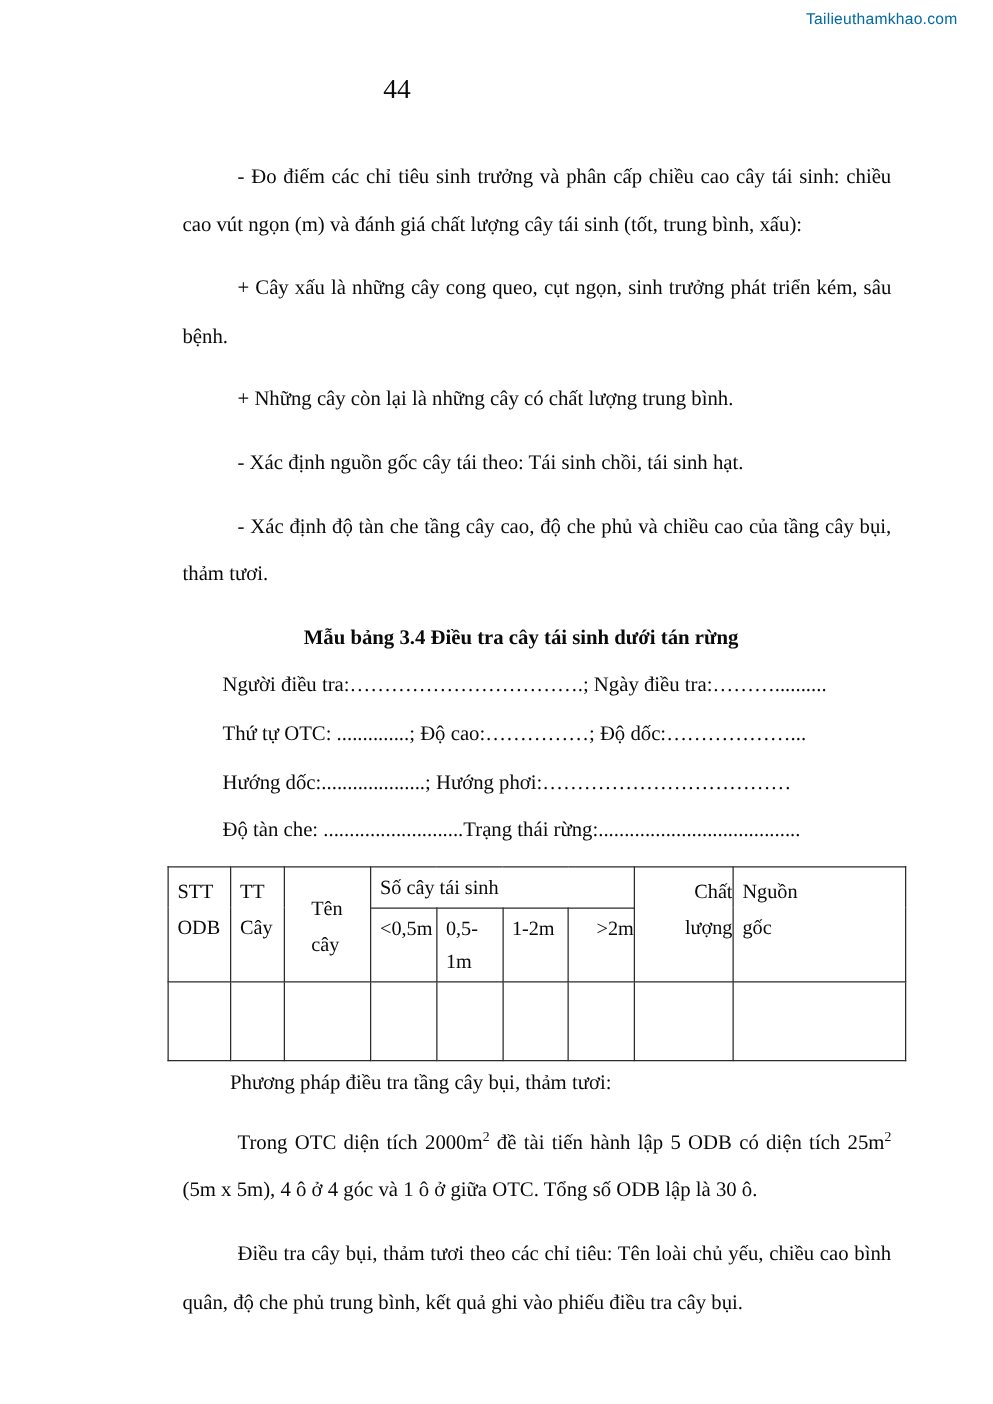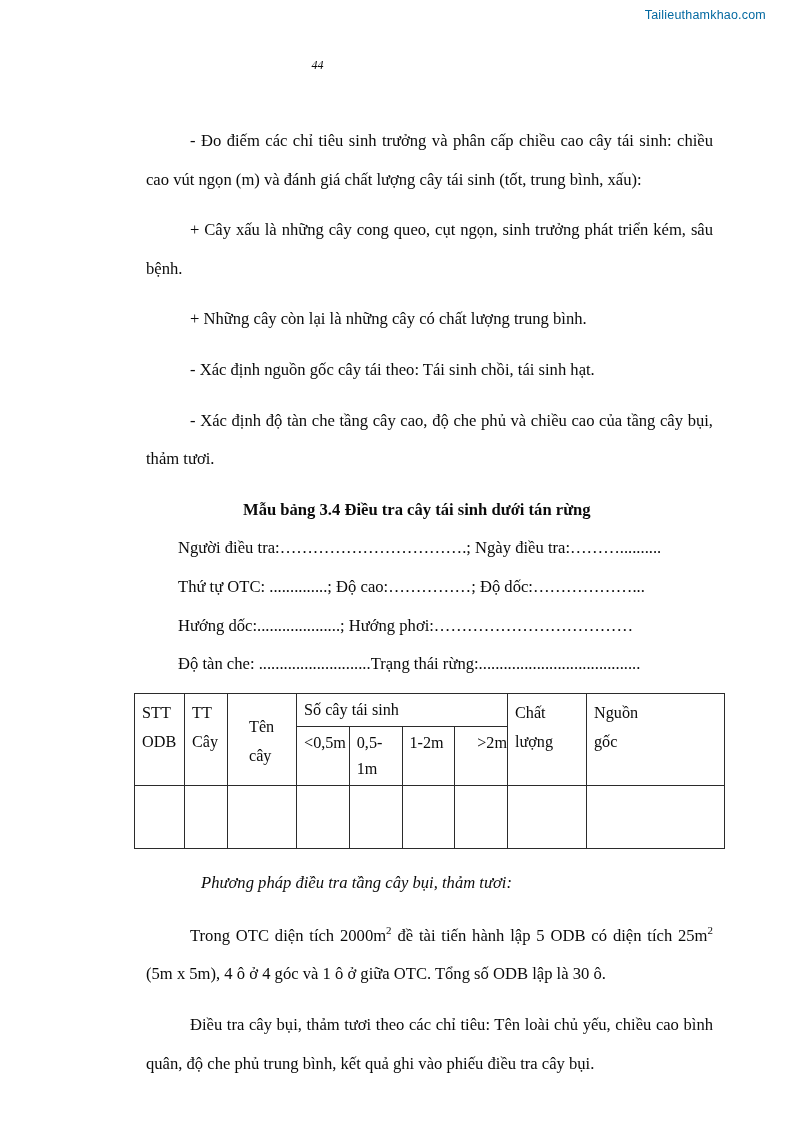--- a/index.html
+++ b/index.html
@@ -33,22 +33,21 @@
     white-space: nowrap;
   }
 
   
   .page-number {
     position: absolute;
     top: 58px;
     left: 0;
     width: 635px;
     text-align: center;
-    font-size: 12px;
-    font-style: italic;
+    font-size: 22px;
   }
 
   
   .content {
     position: absolute;
     left: 134px;
     top: 110px;
     width: 591px;
   }
 
@@ -77,24 +76,23 @@
     margin: 0;
     font-size: 16.6px;
     line-height: 38.6px;
     text-indent: 0;
     padding-left: 44px;
     white-space: nowrap;
   }
 
   
   p.italic-head {
-    margin: 17px;
+    margin: 0;
     font-size: 16.6px;
     line-height: 34px;
-    font-style: italic;
     text-indent: 0;
     padding-left: 50px;
     white-space: nowrap;
   }
 
   sup {
     font-size: 0.66em;
     vertical-align: super;
     line-height: 0;
   }
@@ -128,21 +126,21 @@
   }
   td.empty-row { height: 62px; }
 
   .c1 { width: 49px; }
   .c2 { width: 42px; }
   .c3 { width: 68px; }
   .c4 { width: 58px; }
   .c5 { width: 62px; }
   .c6 { width: 54px; }
   .c7 { width: 43px; text-align: right; }
-  .c8 { width: 78px; }
+  .c8 { width: 78px; text-align: right; }
   .c9 { width: 137px; }
 </style>
 </head>
 <body>
 
 <div class="page">
 
   <div class="watermark">Tailieuthamkhao.com</div>
 
   <div class="page-number">44</div>

